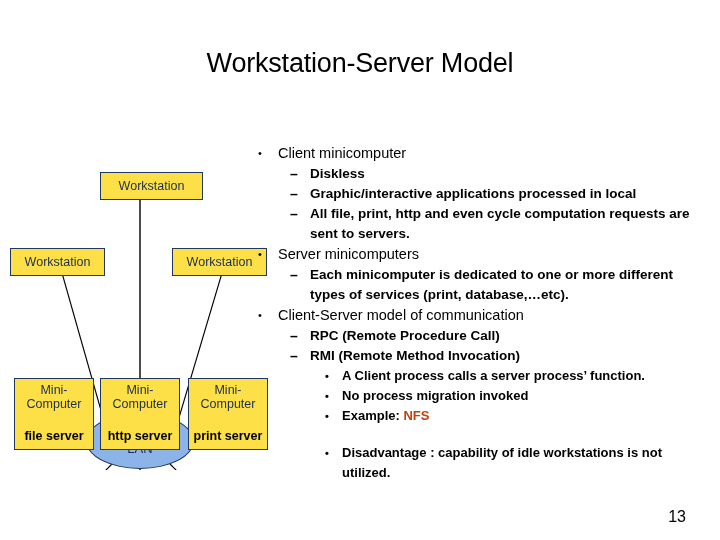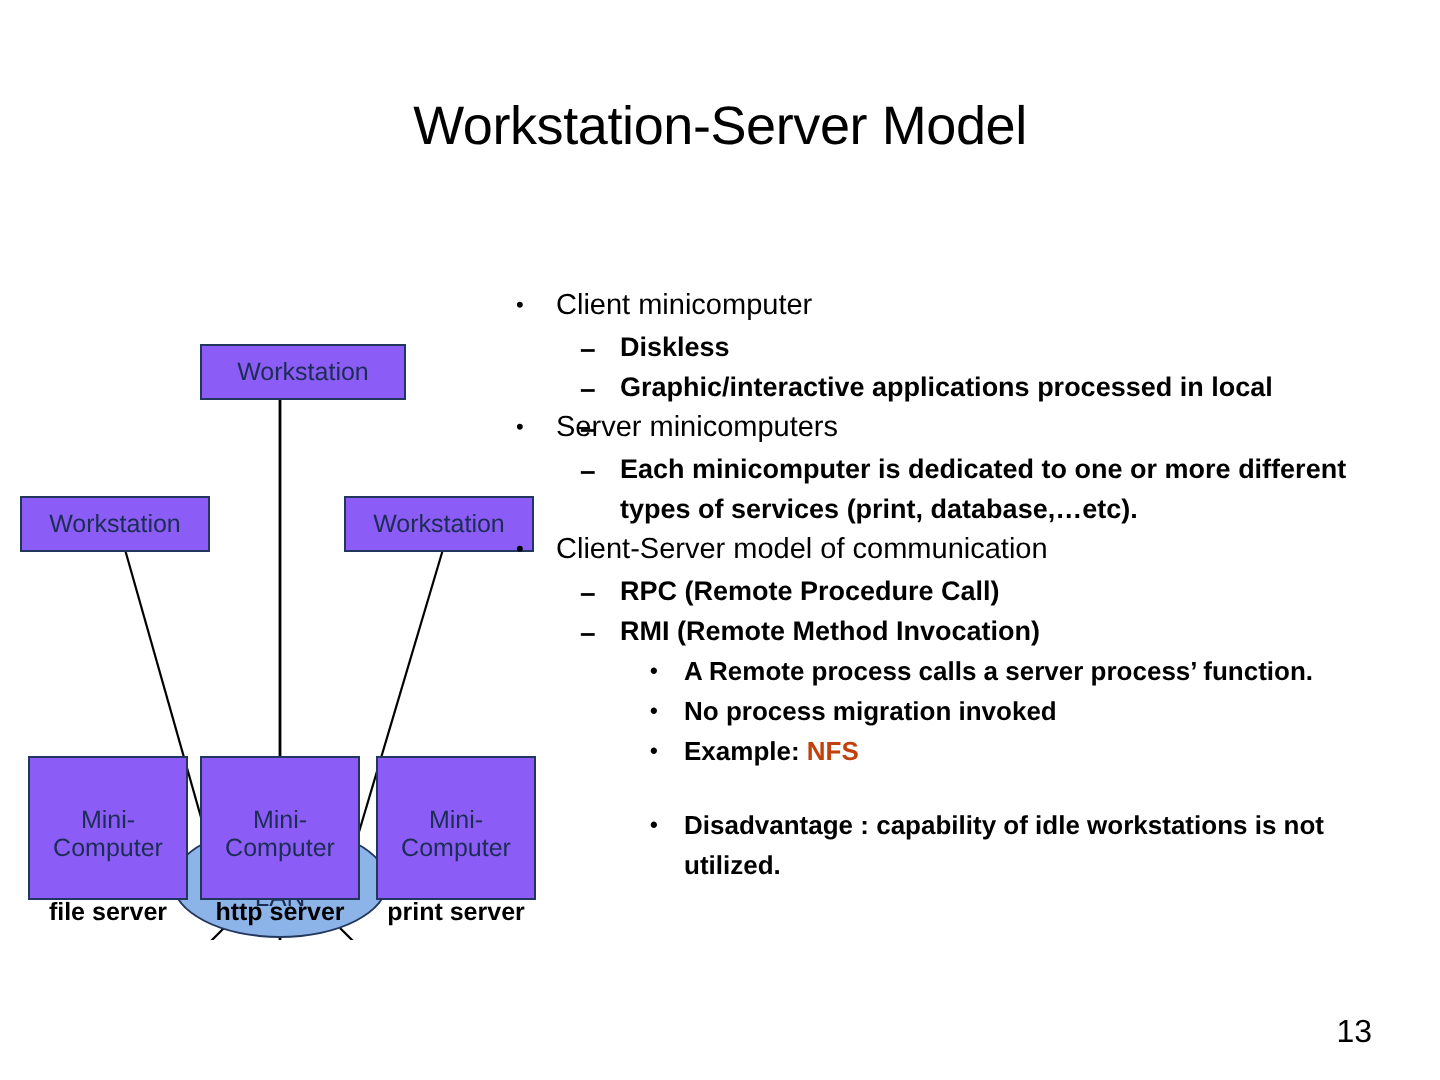--- a/index.html
+++ b/index.html
@@ -40,41 +40,41 @@
   }
   #diagram svg.wires {
     position: absolute;
     left: 0;
     top: 0;
     width: 290px;
     height: 340px;
   }
   .node-box {
     position: absolute;
-    background: #8b5cf6;
+    background: #fde047;
     border: 1px solid #23365e;
     color: #1b2d52;
     font-size: 12.5px;
     line-height: 14px;
     text-align: center;
     box-sizing: border-box;
     display: flex;
     flex-direction: column;
     align-items: center;
     justify-content: center;
   }
   .ws-box {
     height: 28px;
     justify-content: center;
   }
   .mini-box {
     width: 80px;
     height: 72px;
     justify-content: flex-start;
-    padding-top: 24px;
+    padding-top: 4px;
   }
   .mini-box .mini-line {
     display: block;
   }
   .mini-box .srv-line {
     display: block;
     font-weight: bold;
     color: #000000;
     margin-top: 18px;
     font-size: 12.5px;
@@ -240,20 +240,21 @@
     <div class="b lvl2">
       <span class="bullet">–</span>
       <span class="txt">Diskless</span>
     </div>
     <div class="b lvl2">
       <span class="bullet">–</span>
       <span class="txt">Graphic/interactive applications processed in local</span>
     </div>
     <div class="b lvl2">
       <span class="bullet">–</span>
+      <span class="txt">All file, print, http and even cycle computation requests are sent to servers.</span>
     </div>
     <div class="b lvl1">
       <span class="bullet">•</span>
       <span class="txt">Server minicomputers</span>
     </div>
     <div class="b lvl2">
       <span class="bullet">–</span>
       <span class="txt">Each minicomputer is dedicated to one or more different types of services (print, database,…etc).</span>
     </div>
     <div class="b lvl1">
@@ -263,21 +264,21 @@
     <div class="b lvl2">
       <span class="bullet">–</span>
       <span class="txt">RPC (Remote Procedure Call)</span>
     </div>
     <div class="b lvl2">
       <span class="bullet">–</span>
       <span class="txt">RMI (Remote Method Invocation)</span>
     </div>
     <div class="b lvl3">
       <span class="bullet">•</span>
-      <span class="txt">A Remote process calls a server process’ function.</span>
+      <span class="txt">A Client process calls a server process’ function.</span>
     </div>
     <div class="b lvl3">
       <span class="bullet">•</span>
       <span class="txt">No process migration invoked</span>
     </div>
     <div class="b lvl3">
       <span class="bullet">•</span>
       <span class="txt">Example: <span class="nfs" style="color: #c2410c;">NFS</span></span>
     </div>
     <div class="gap"></div>

